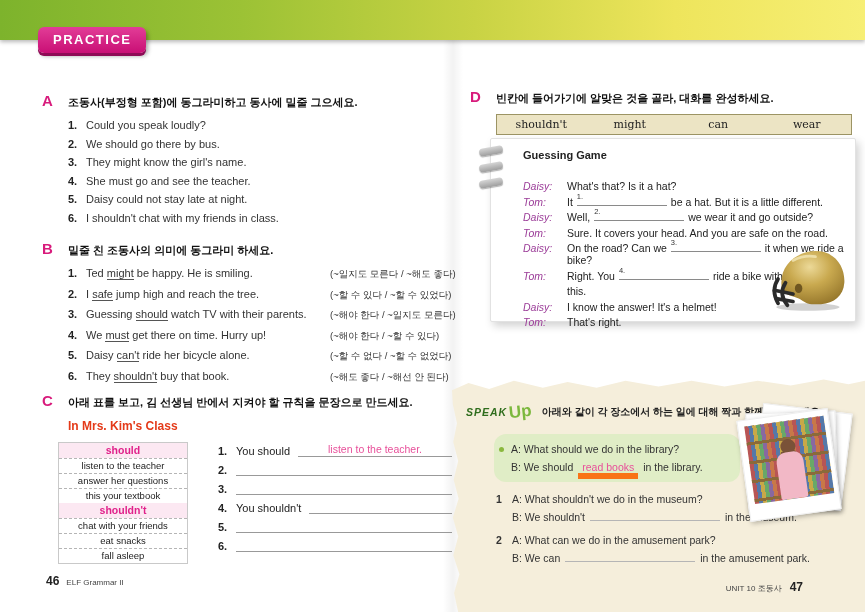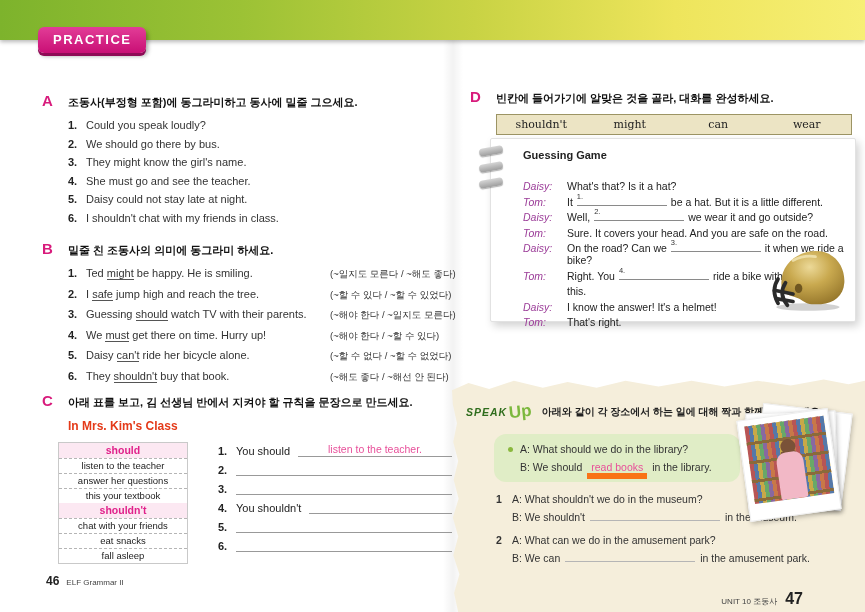--- a/index.html
+++ b/index.html
@@ -61,23 +61,23 @@
   .crow{display:flex;align-items:flex-end;height:15px;margin-bottom:4px;}
   .crow .num{font-weight:bold;width:18px;flex:none;}
   .crow .pre{margin-right:8px;white-space:nowrap;}
   .crow .blank{flex:1;border-bottom:1px solid #999;text-align:center;height:14px;
     font-size:10.5px;color:#e8509a;}
 
   
   .footer-left{position:absolute;left:46px;top:574px;display:flex;align-items:baseline;gap:7px;}
   .footer-left .pg{font-size:12px;font-weight:bold;color:#222;}
   .footer-left .bk{font-size:8px;color:#444;}
-  .footer-right{position:absolute;right:62px;bottom:4px;display:flex;align-items:baseline;gap:8px;}
+  .footer-right{position:absolute;right:62px;bottom:18px;display:flex;align-items:baseline;gap:8px;}
   .footer-right .un{font-size:8px;color:#444;}
-  .footer-right .pg{font-size:16px;font-weight:bold;color:#222;}
+  .footer-right .pg{font-size:12px;font-weight:bold;color:#222;}
 
   
   .secD{position:absolute;left:470px;top:88px;width:390px;}
   .wordbank{margin:8px 0 0 26px;width:356px;display:flex;
     background:#ece4c4;border:1px solid #9c9464;padding:3px 0;}
   .wordbank .cell{flex:1;text-align:center;font-family:"DejaVu Serif",serif;font-size:11px;color:#222;}
 
   .dialogbox{position:absolute;left:490px;top:138px;width:366px;height:184px;
     background:#fff;border:1px solid #e2e2e2;border-radius:2px;
     box-shadow:3px 4px 8px rgba(0,0,0,.18);
@@ -95,21 +95,21 @@
 
   
   .supaper{position:absolute;left:452px;top:376px;width:413px;height:236px;
     background:#f5eedb;
     clip-path:polygon(0% 6%,4% 3%,9% 5.5%,15% 2%,22% 5%,28% 2.5%,35% 5%,42% 2%,50% 4.5%,58% 2%,66% 4.5%,74% 2%,82% 4%,90% 1.5%,96% 3.5%,100% 2%,100% 100%,1.5% 100%,0.5% 92%,1.8% 84%,0.3% 76%,1.5% 68%,0.2% 60%,1.6% 52%,0.4% 44%,1.5% 36%,0.3% 28%,1.2% 20%,0.2% 12%);}
   .su-logo-row{display:flex;align-items:center;margin:26px 0 0 14px;}
   .logo-speak{font-size:10.5px;font-weight:bold;font-style:italic;color:#2f6d1d;letter-spacing:1px;}
   .logo-up{font-size:17px;font-weight:bold;color:#7cb83e;margin-left:2px;transform:rotate(-6deg);display:inline-block;}
   .su-instr{font-size:10px;font-weight:bold;color:#222;margin-left:10px;}
   .su-example{margin:12px 0 0 42px;width:246px;background:#e0edc6;border-radius:12px;
-    padding:9px 14px;font-size:10.5px;color:#333;}
+    padding:9px 5px;font-size:10.5px;color:#333;}
   .ex-a{display:flex;align-items:center;}
   .bullet{width:5px;height:5px;border-radius:50%;background:#8ab83e;margin-right:7px;flex:none;}
   .ex-b{margin:6px 0 0 12px;}
   .ex-ans{color:#e8509a;border-bottom:6px solid #f97316;margin:0 5px;padding:0 4px;}
   .su-item{margin:11px 0 0 44px;font-size:10.5px;color:#333;}
   .su-q{display:flex;}
   .su-num{font-weight:bold;width:16px;flex:none;}
   .su-a{margin:6px 0 0 16px;}
   .su-blank{display:inline-block;width:130px;height:10px;border-bottom:1px solid #b5b5b5;margin:0 5px;}
 

